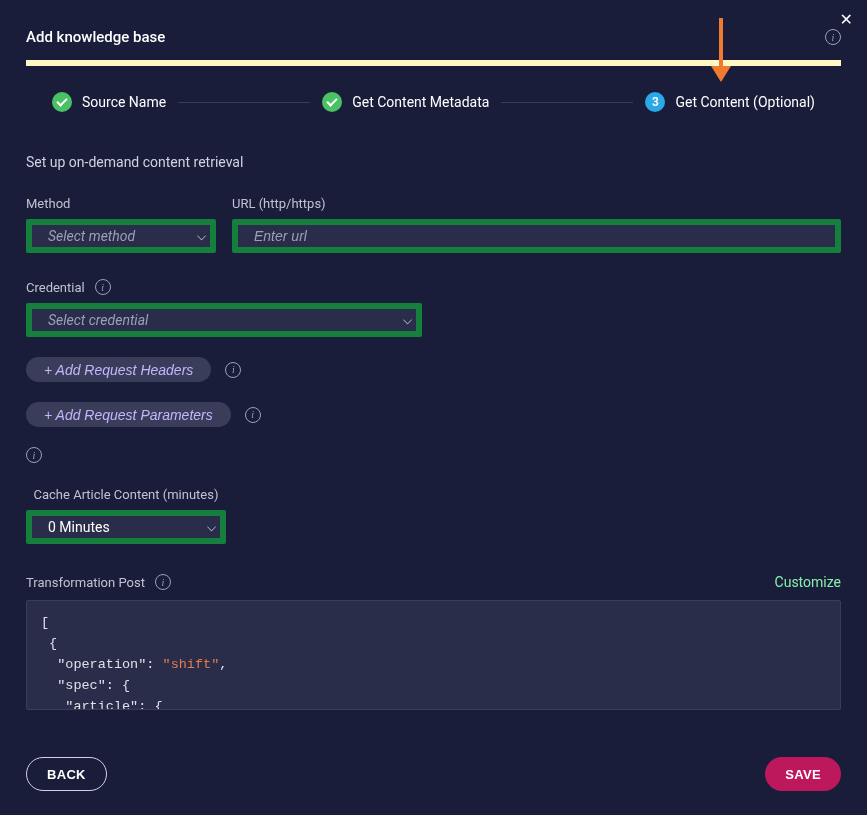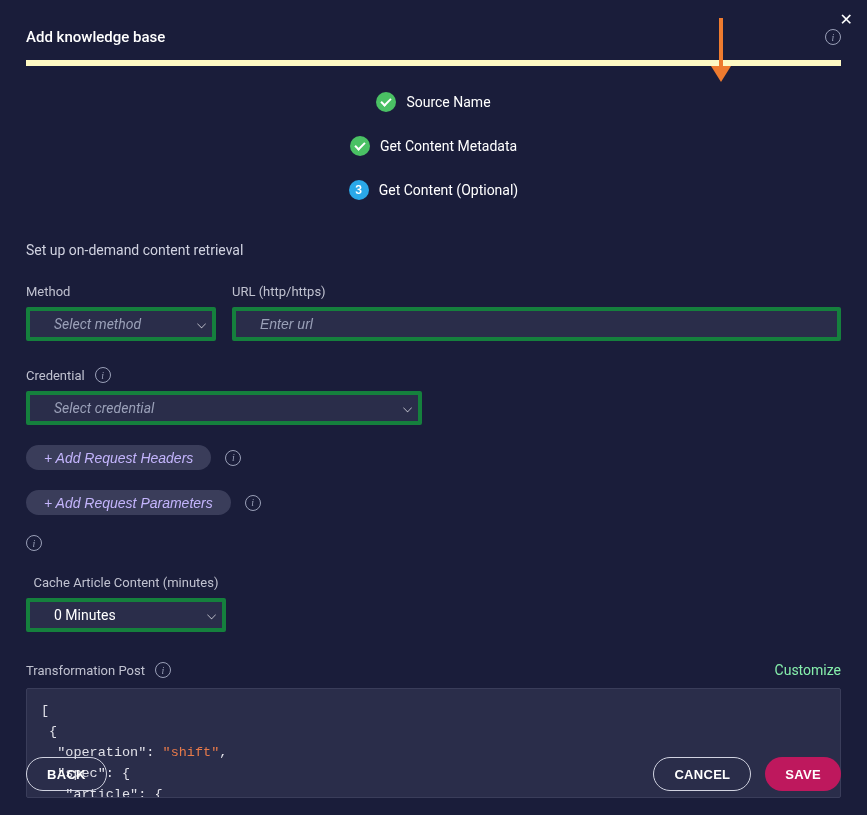--- a/index.html
+++ b/index.html
@@ -2,34 +2,34 @@
 <html><head>
 <meta charset="utf-8">
 <style>
   * { box-sizing: border-box; margin: 0; padding: 0; }
   html, body { width: 867px; height: 815px; background: #1a1d3a; color: #e0e0e8; font-family: -apple-system, BlinkMacSystemFont, "Segoe UI", Roboto, Arial, sans-serif; font-size: 14px; overflow: hidden; }
   .modal { position: relative; width: 867px; height: 815px; padding: 16px 26px 0 26px; }
   .close-x { position: absolute; top: 10px; right: 14px; color: #fff; font-size: 16px; cursor: pointer; }
   .title-row { display: flex; align-items: center; justify-content: space-between; padding: 12px 0 14px 0; border-bottom: 6px solid #fef9c3; }
   .title { font-size: 15px; font-weight: 500; color: #fff; }
   .info-circle { width: 16px; height: 16px; border: 1.5px solid #9aa0b8; border-radius: 50%; display: inline-flex; align-items: center; justify-content: center; font-size: 10px; color: #9aa0b8; font-family: Georgia, serif; font-style: italic; }
-  .stepper { display: flex; align-items: center; padding: 26px 26px 0 26px; gap: 12px; flex-direction: column; }
+  .stepper { display: flex; align-items: center; padding: 26px 26px 0 26px; gap: 12px; }
   .step { display: flex; align-items: center; gap: 10px; }
   .step-badge { width: 20px; height: 20px; border-radius: 50%; display: flex; align-items: center; justify-content: center; flex-shrink: 0; }
   .step-badge.check { background: #4ac164; }
   .step-badge.num { background: #2aa8e8; color: #fff; font-size: 12px; font-weight: 600; }
   .step-label { color: #fff; font-size: 14px; white-space: nowrap; }
   .step-line { flex: 1; height: 1px; background: #3a3d5a; }
   .section-desc { padding: 42px 0 0 0; font-size: 14px; color: #d0d2e0; }
   .row { display: flex; gap: 16px; margin-top: 26px; }
   .field { display: flex; flex-direction: column; gap: 8px; }
   .field-label { font-size: 13px; color: #c0c2d0; display: flex; align-items: center; gap: 10px; }
   .select, .text-input {
-    background: #2a2d4a; border: 4px solid #15803d; color: #fff; font-size: 14px;
-    height: 34px; padding: 0 24px; border-radius: 2px; outline: none;
+    background: #2a2d4a; border: 6px solid #15803d; color: #fff; font-size: 14px;
+    height: 34px; padding: 0 16px; border-radius: 2px; outline: none;
   }
   .select { appearance: none; position: relative; }
   .select-wrap { position: relative; }
   .select-wrap .chev { position: absolute; right: 10px; top: 50%; transform: translateY(-50%); pointer-events: none; color: #e0e0e8; font-size: 12px; }
   .select-placeholder { color: #9aa0b8; font-style: italic; }
   .text-input::placeholder { color: #9aa0b8; font-style: italic; }
   .pill-btn {
     background: #3a3d5a; border: none; color: #c4b5fd; font-size: 14px;
     height: 25px; padding: 0 18px; border-radius: 18px; cursor: pointer; font-style: italic;
   }
@@ -156,17 +156,16 @@
 
   <div class="code-box"><span>[</span>
 <span> {</span>
 <span>  "operation": </span><span class="str">"shift"</span><span>,</span>
 <span>  "spec": {</span>
 <span>   "article": {</span></div>
 
   <div class="footer">
     <button class="btn btn-outline">BACK</button>
     <div class="spacer"></div>
-    <button class="btn btn-outline">CANCEL</button>
     <button class="btn btn-primary">SAVE</button>
   </div>
 
 </div>
 
 </body></html>

